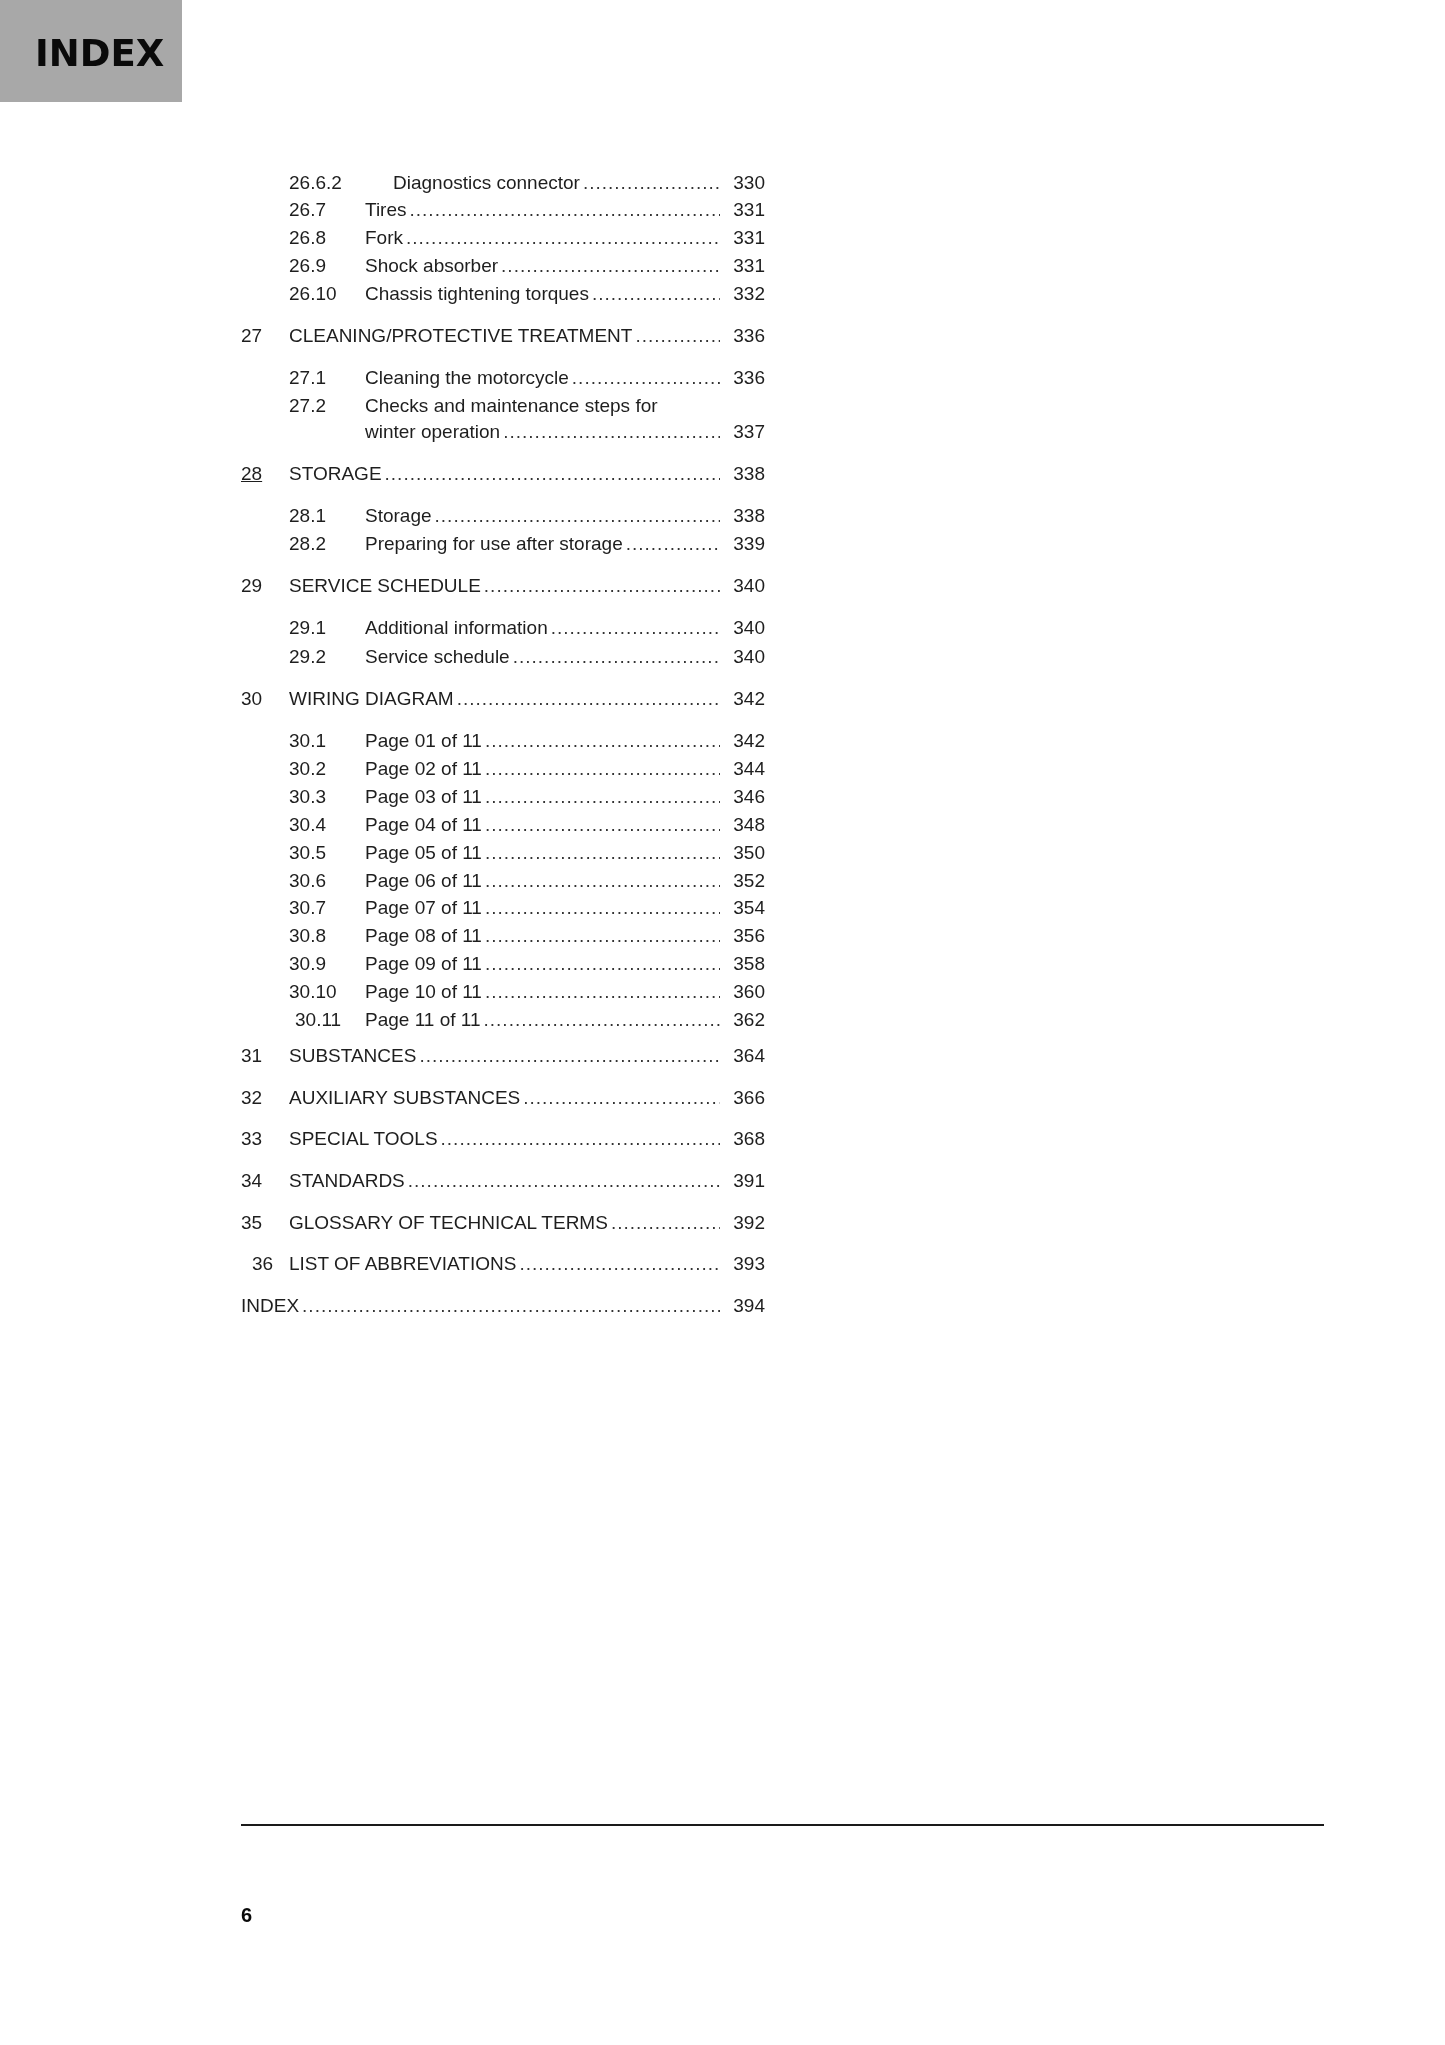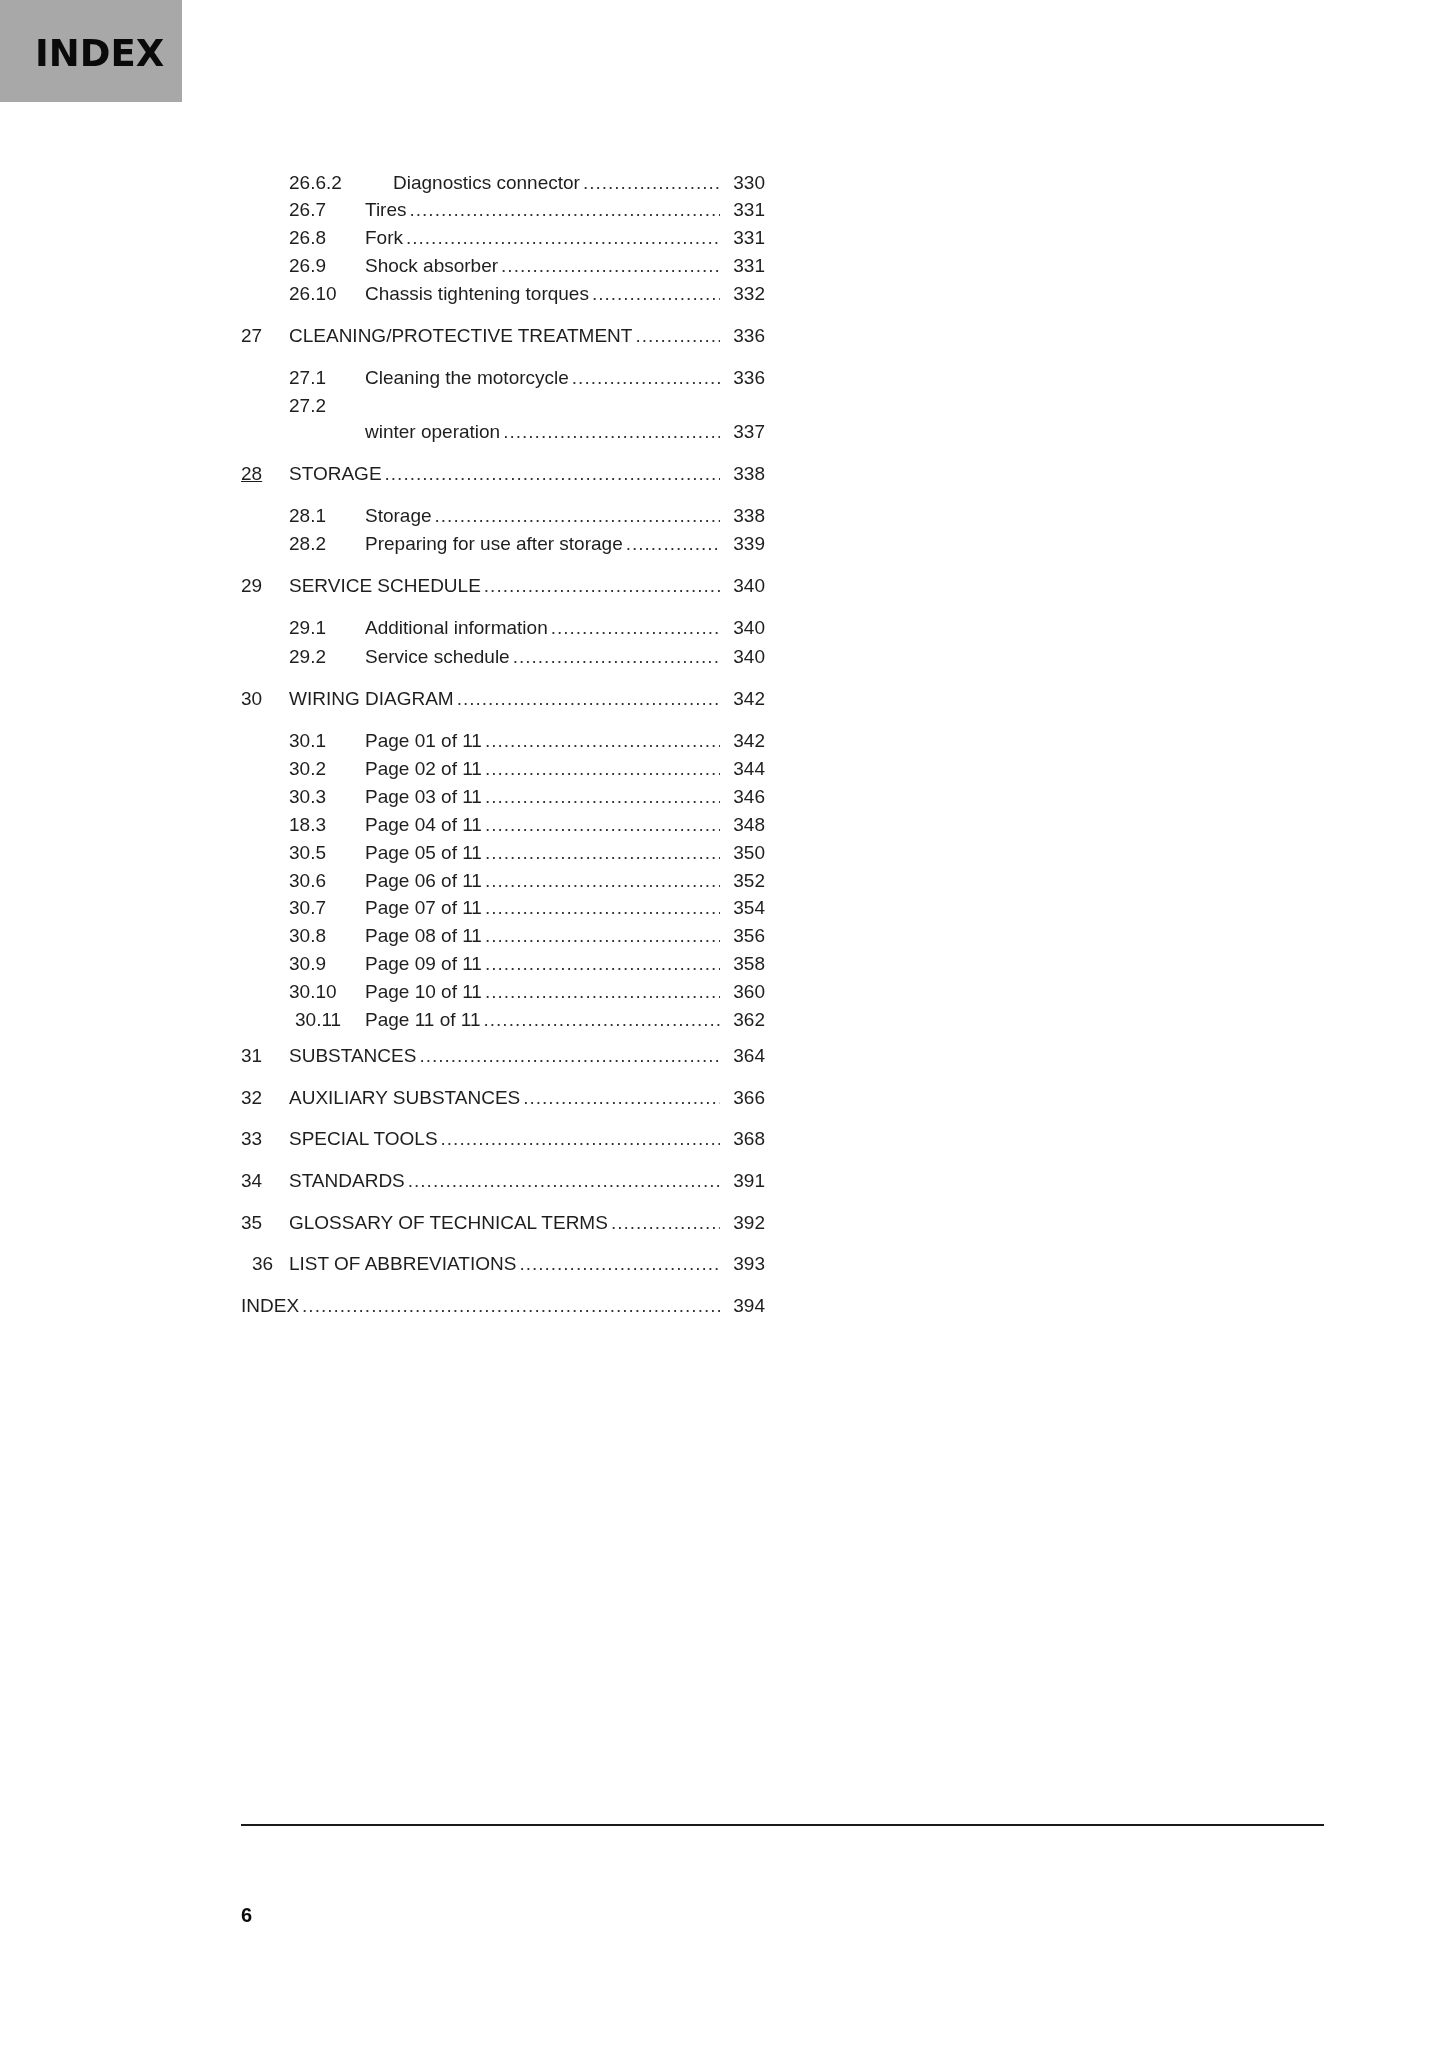--- a/index.html
+++ b/index.html
@@ -83,20 +83,23 @@
     <div class="row" style="top: 364px; left: 0px; width: 1445px;">
       <span class="num" style="left: 289px;">27.1</span>
       <div class="title-wrap" style="left: 365px; width: 355px;">
         <span class="title">Cleaning the motorcycle</span>
         <span class="dots">........................................................................................................................................................................................................</span>
       </div>
       <span class="page" style="left: 725px;">336</span>
     </div>
     <div class="row" style="top: 392px; left: 0px; width: 1445px;">
       <span class="num" style="left: 289px;">27.2</span>
+      <div class="title-wrap" style="left: 365px; width: 500px;">
+        <span class="title">Checks and maintenance steps for</span>
+      </div>
     </div>
     <div class="row" style="top: 418px; left: 0px; width: 1445px;">
       <div class="title-wrap" style="left: 365px; width: 355px;">
         <span class="title">winter operation</span>
         <span class="dots">........................................................................................................................................................................................................</span>
       </div>
       <span class="page" style="left: 725px;">337</span>
     </div>
     <div class="row" style="top: 460px; left: 0px; width: 1445px;">
       <span class="num" style="left: 241px; text-decoration: underline;">28</span>
@@ -172,21 +175,21 @@
     </div>
     <div class="row" style="top: 783px; left: 0px; width: 1445px;">
       <span class="num" style="left: 289px;">30.3</span>
       <div class="title-wrap" style="left: 365px; width: 355px;">
         <span class="title">Page 03 of 11</span>
         <span class="dots">........................................................................................................................................................................................................</span>
       </div>
       <span class="page" style="left: 725px;">346</span>
     </div>
     <div class="row" style="top: 811px; left: 0px; width: 1445px;">
-      <span class="num" style="left: 289px;">18.3</span>
+      <span class="num" style="left: 289px;">30.4</span>
       <div class="title-wrap" style="left: 365px; width: 355px;">
         <span class="title">Page 04 of 11</span>
         <span class="dots">........................................................................................................................................................................................................</span>
       </div>
       <span class="page" style="left: 725px;">348</span>
     </div>
     <div class="row" style="top: 839px; left: 0px; width: 1445px;">
       <span class="num" style="left: 289px;">30.5</span>
       <div class="title-wrap" style="left: 365px; width: 355px;">
         <span class="title">Page 05 of 11</span>

